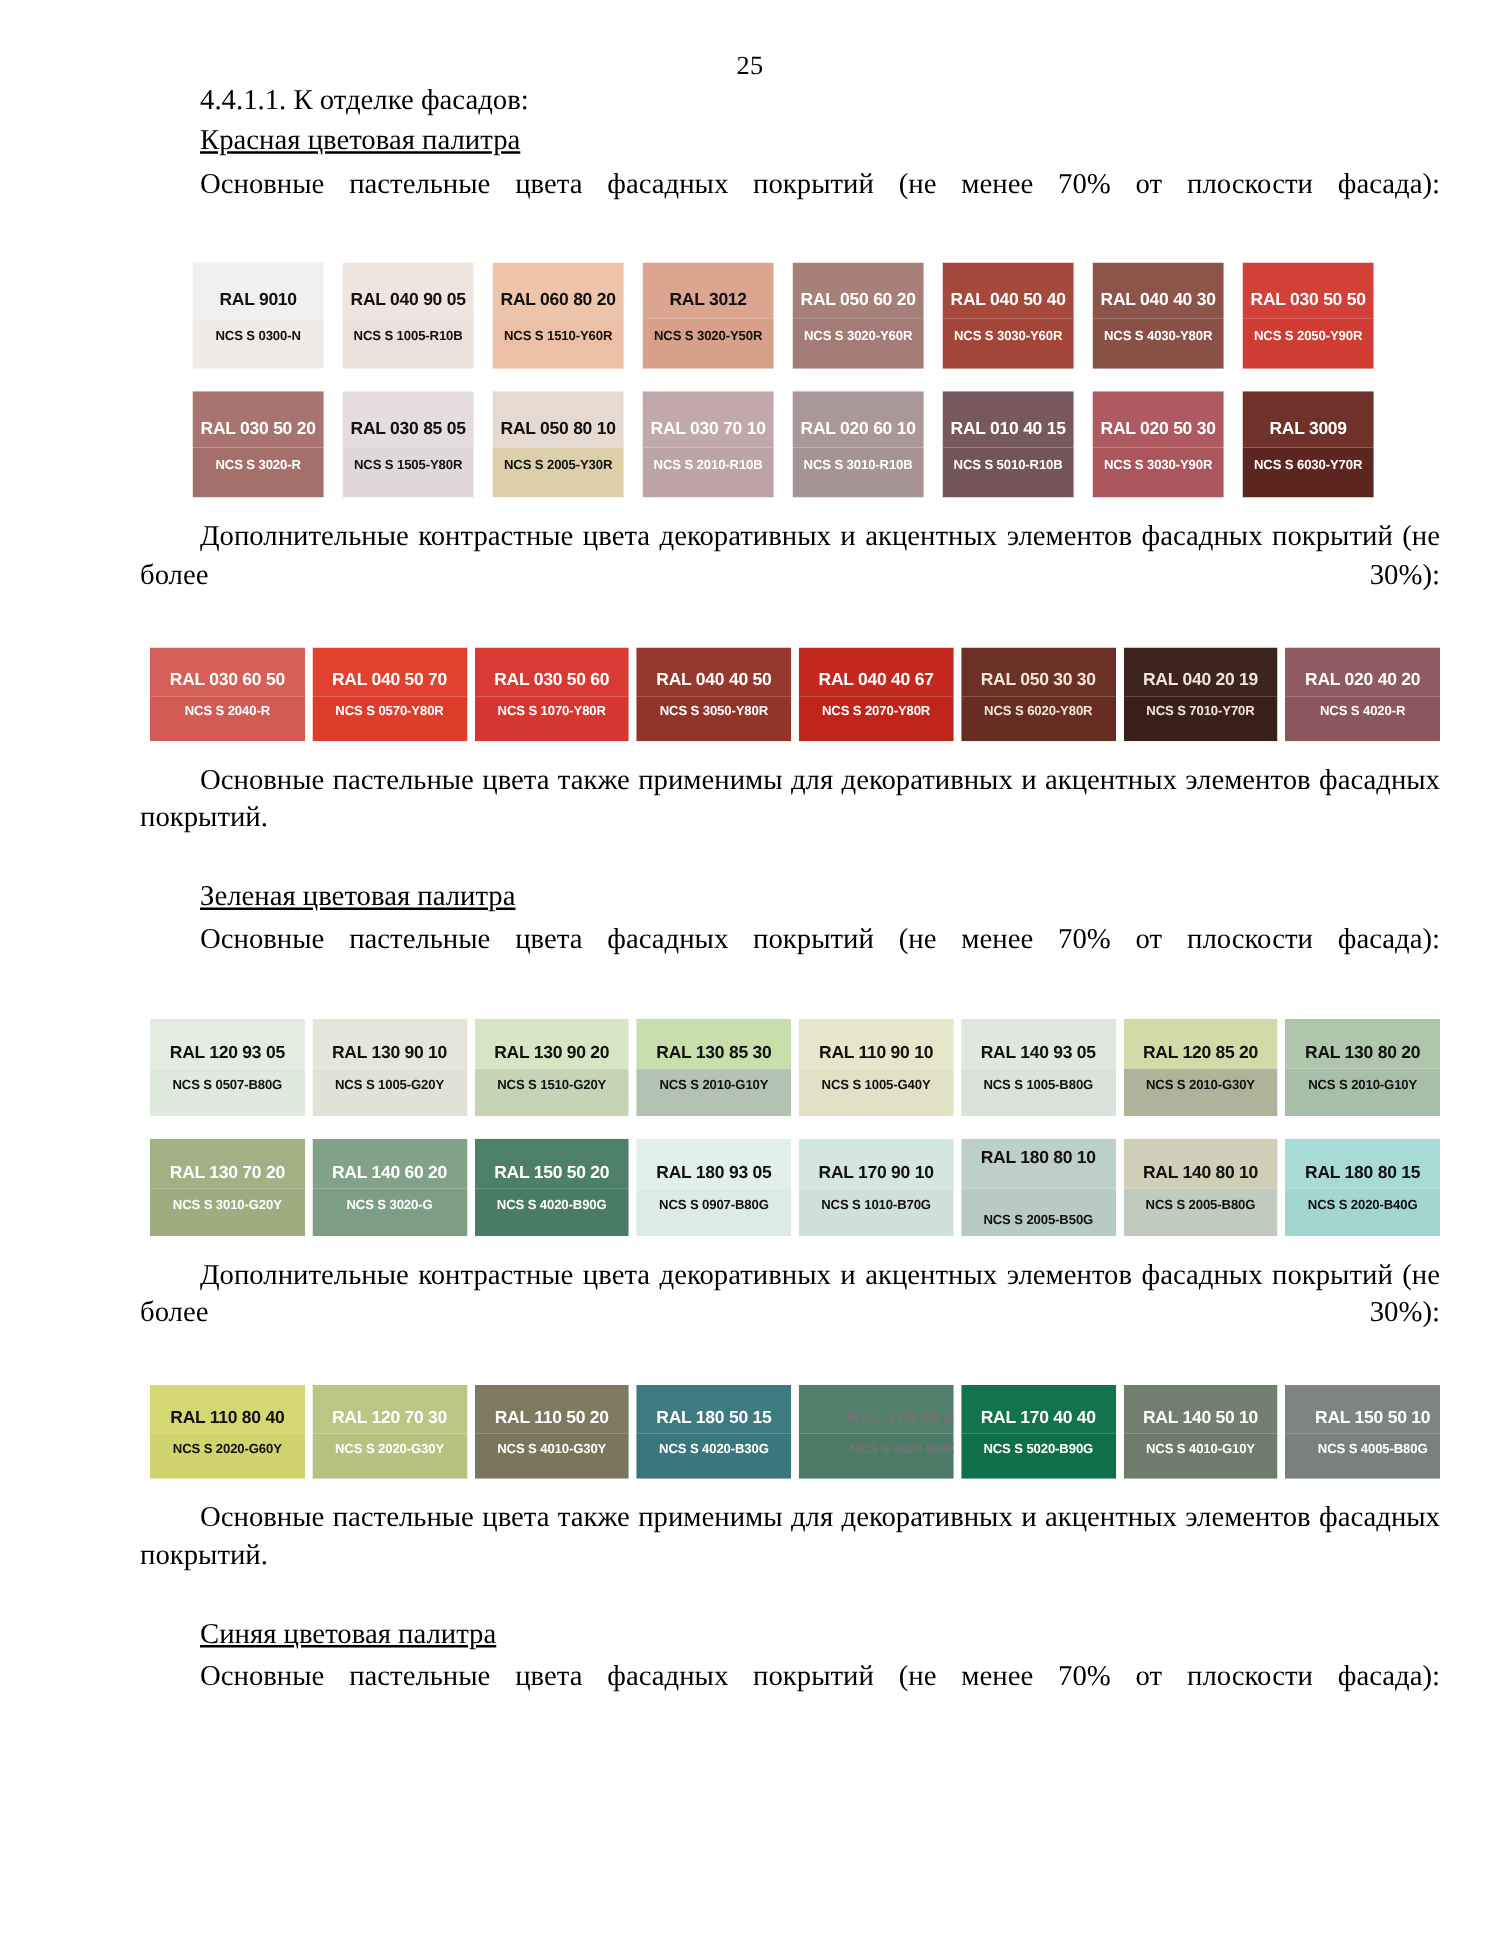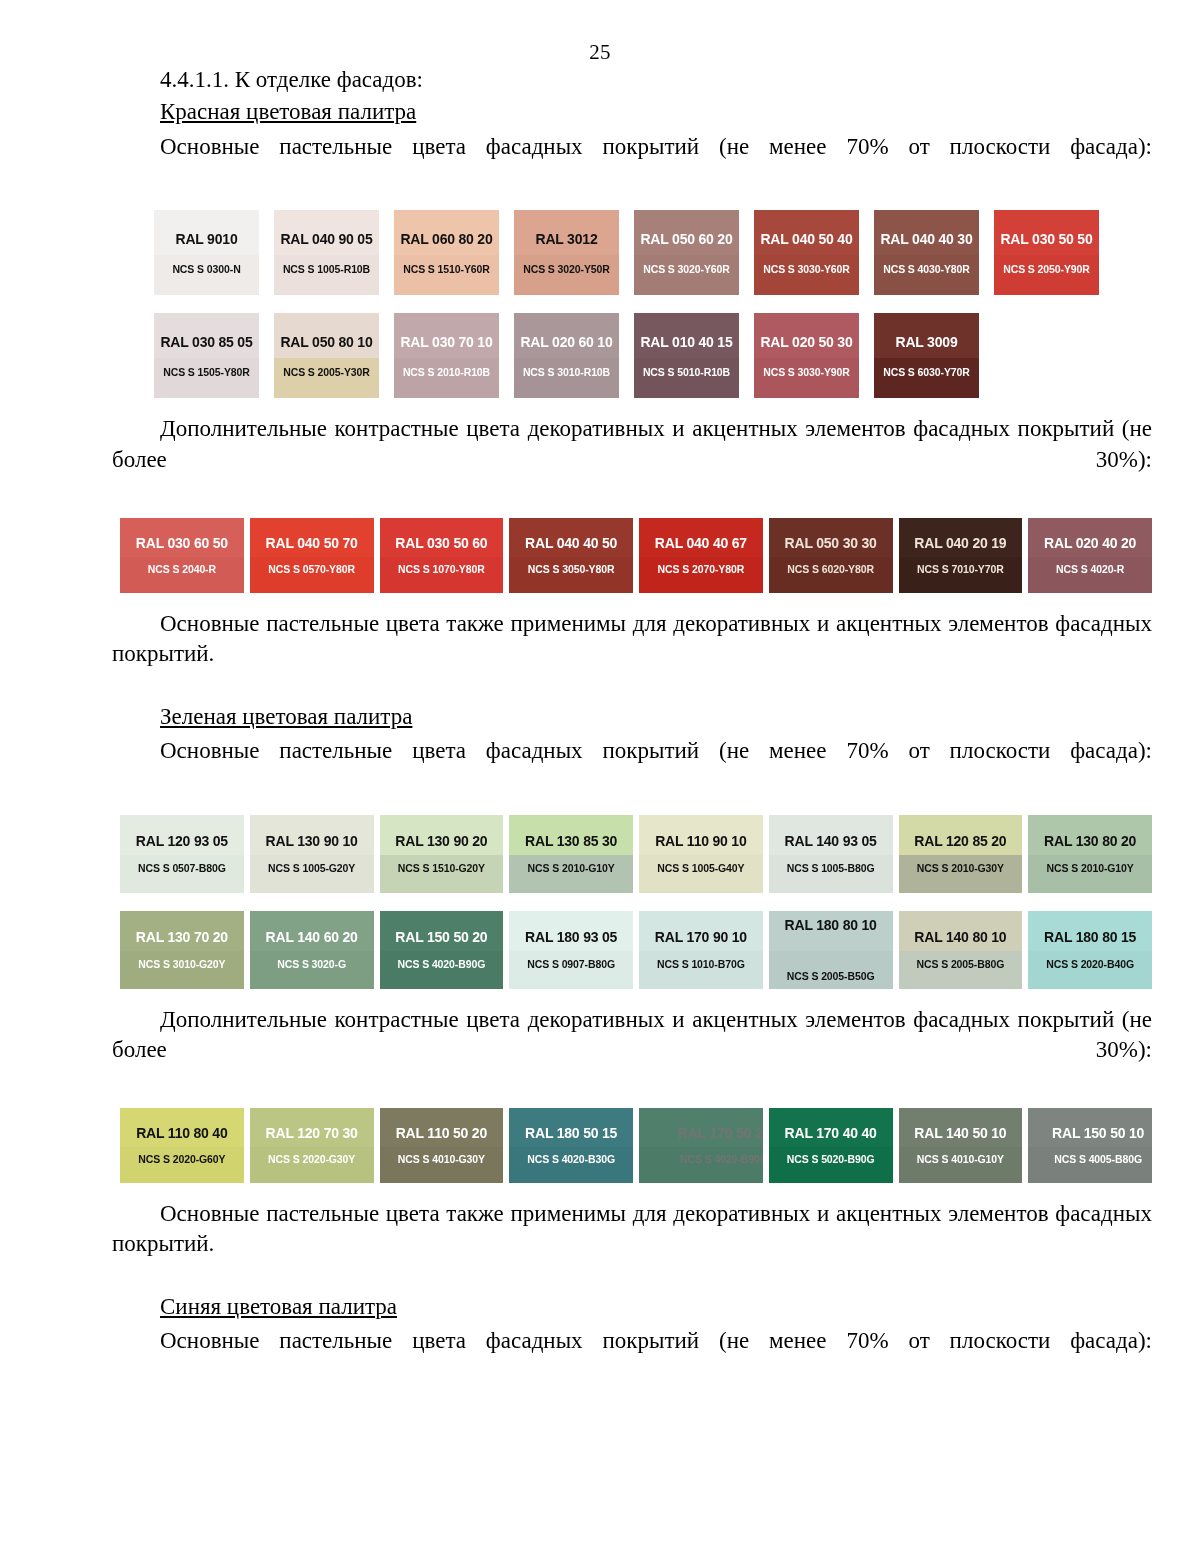--- a/index.html
+++ b/index.html
@@ -202,20 +202,28 @@
           <div class="sw-bot" style="background: rgb(207, 60, 52);"></div>
           <div class="sw-text" style="color: rgb(255, 255, 255);">
             <div class="ral">RAL 030 50 50</div>
             <div class="ncs">NCS S 2050-Y90R</div>
           </div>
         </div>
       </div>
 
       <div class="row">
         <div class="swatch">
+          <div class="sw-top" style="background: rgb(169, 116, 111);"></div>
+          <div class="sw-bot" style="background: rgb(165, 112, 107);"></div>
+          <div class="sw-text" style="color: rgb(255, 255, 255);">
+            <div class="ral">RAL 030 50 20</div>
+            <div class="ncs">NCS S 3020-R</div>
+          </div>
+        </div>
+        <div class="swatch">
           <div class="sw-top" style="background: rgb(228, 220, 221);"></div>
           <div class="sw-bot" style="background: rgb(224, 216, 217);"></div>
           <div class="sw-text" style="color: rgb(17, 17, 17);">
             <div class="ral">RAL 030 85 05</div>
             <div class="ncs">NCS S 1505-Y80R</div>
           </div>
         </div>
         <div class="swatch">
           <div class="sw-top" style="background: rgb(230, 217, 207);"></div>
           <div class="sw-bot" style="background: rgb(221, 207, 169);"></div>

